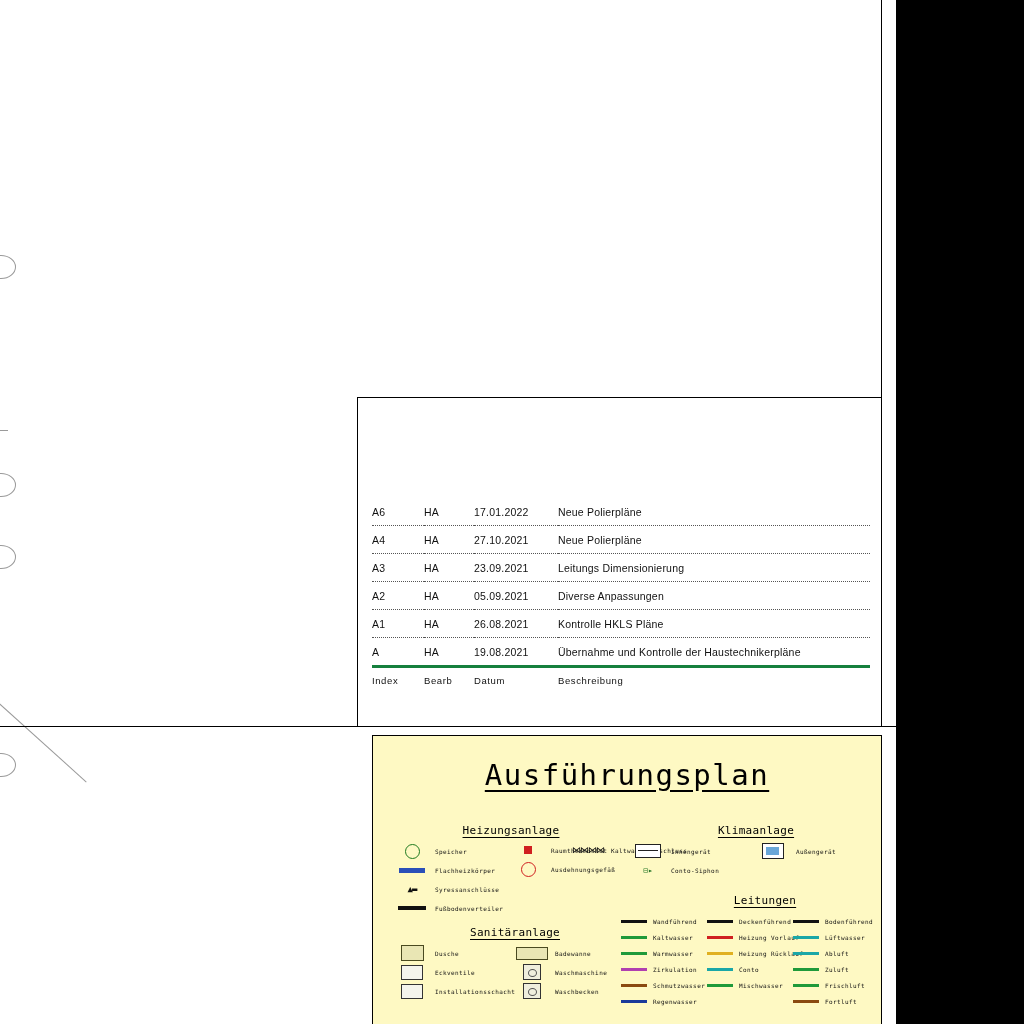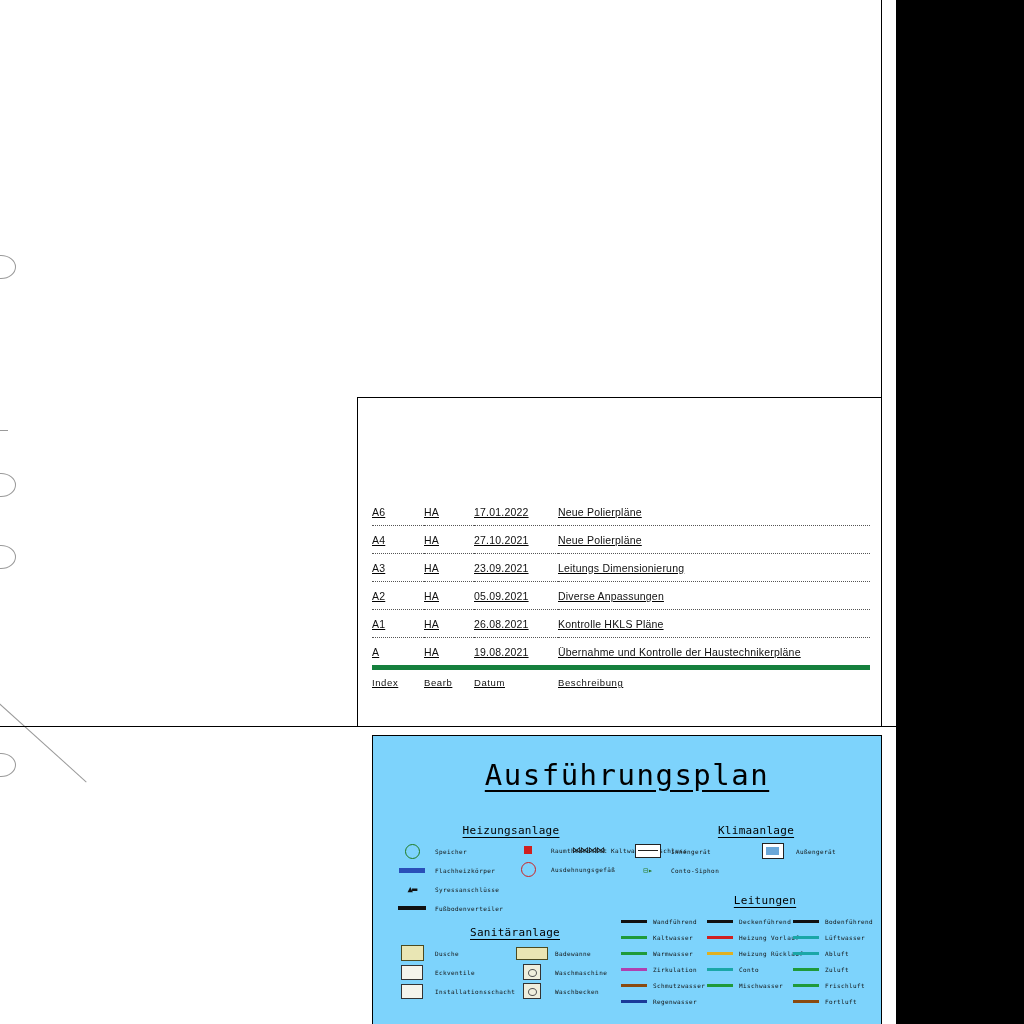--- a/index.html
+++ b/index.html
@@ -87,57 +87,56 @@
     position: absolute;
     background: #9a9a9a;
   }
 
   
   #revision-table {
     position: absolute;
     left: 372px;
     top: 498px;
     width: 498px;
-    text-decoration: underline;
   }
   #revision-table table {
     border-collapse: collapse;
     width: 100%;
     font-size: 10.5px;
     color: #111;
   }
   #revision-table td {
     padding: 7.5px 0 7.5px 0;
     border-bottom: 1px dotted #555;
     white-space: nowrap;
     letter-spacing: 0.2px;
   }
   #revision-table tr.header-row td {
     border-bottom: none;
-    border-top: 5px solid #15803d;
+    border-top: 3px solid #15803d;
     font-size: 9.5px;
     letter-spacing: 0.6px;
     padding-top: 7px;
     padding-bottom: 2px;
   }
   .col-index { width: 52px; }
   .col-bearb { width: 50px; }
   .col-datum { width: 84px; }
   .col-besch { width: auto; }
 
   
   #legend-box {
     position: absolute;
     left: 372px;
     top: 735px;
     width: 510px;
     height: 289px;
     border: 1px solid #000;
     border-bottom: none;
-    background: #7dd3fc;
+    background: #fef9c3;
     box-sizing: border-box;
     overflow: hidden;
   }
   #legend-title {
     text-align: center;
     font-family: "DejaVu Sans Mono", monospace;
     font-size: 29px;
     letter-spacing: 1.5px;
     margin-top: 22px;
     text-decoration: underline;

